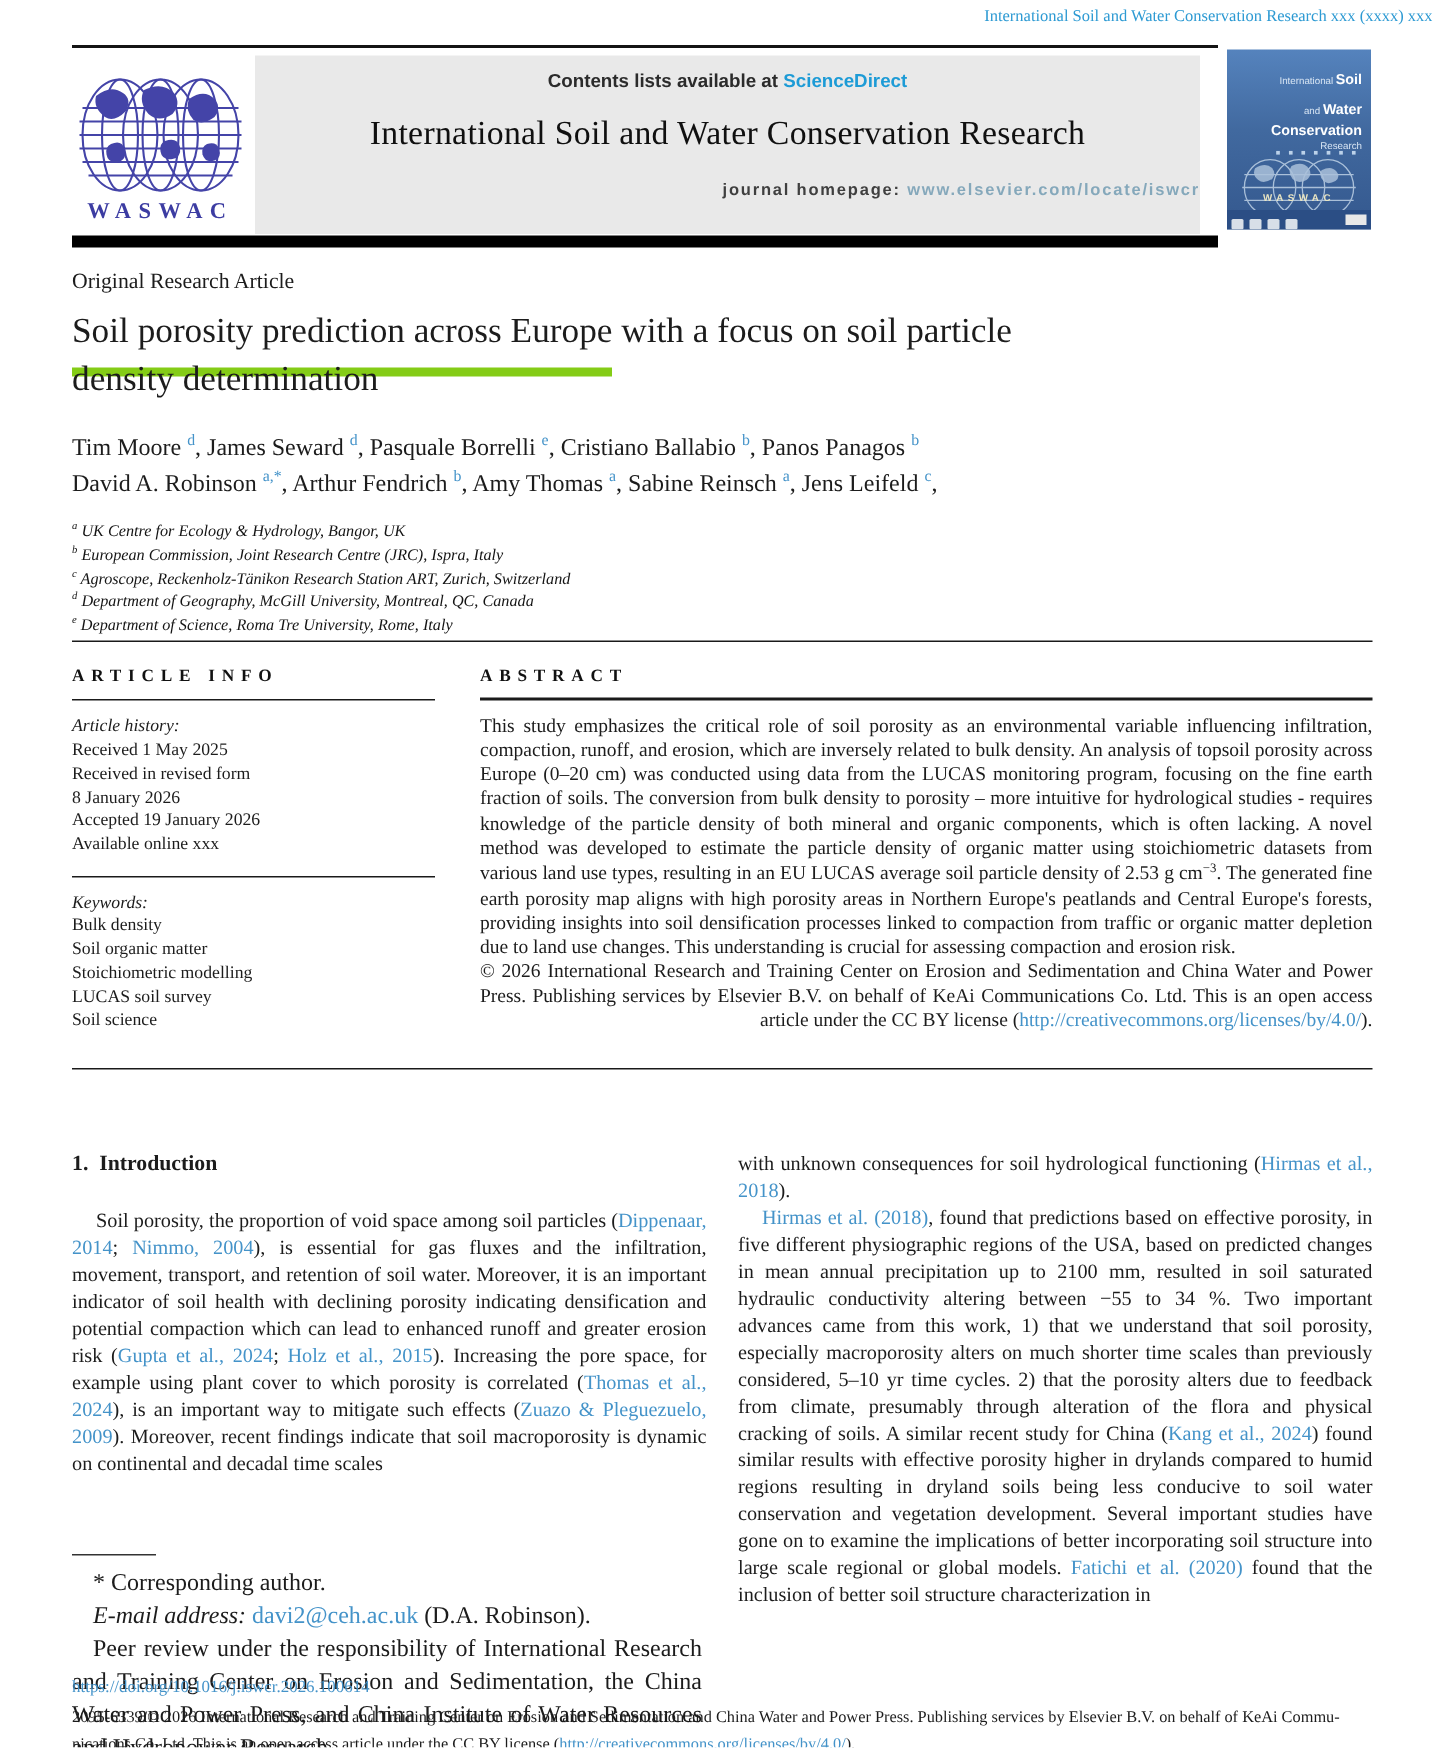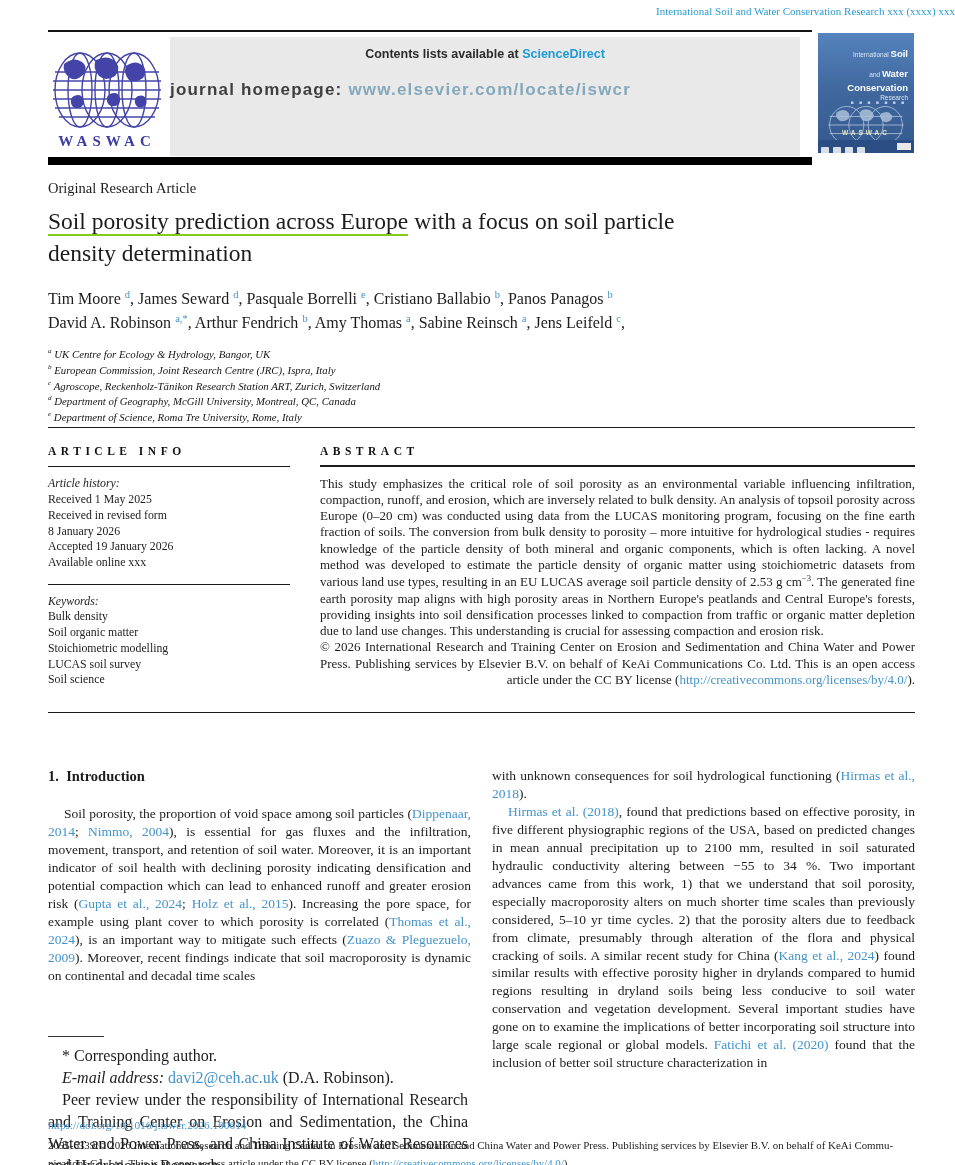--- a/index.html
+++ b/index.html
@@ -9,21 +9,21 @@
   .running-head{position:absolute;top:5px;left:0;width:100%;text-align:right;
                 font-size:11px;color:#2d9ad3;}
   .rule-top{position:absolute;left:48px;top:30px;width:764px;height:2px;background:#141414;}
   .logo-wrap{position:absolute;left:50px;top:50px;width:114px;text-align:center;}
   .logo-text{font-size:15px;font-weight:bold;color:#3c3ca2;letter-spacing:5px;margin-top:1px;}
   .gray-box{position:absolute;left:170px;top:37px;width:630px;height:119px;background:#e9e9e9;}
   .contents-line{margin-top:10px;text-align:center;font-family:"Liberation Sans",sans-serif;
                  font-size:12.5px;font-weight:bold;color:#2b2b2b;}
   .sciencedirect{color:#1d9bd6;}
   .banner-title{text-align:center;font-size:22.5px;margin-top:15px;color:#101010;letter-spacing:.2px;}
-  .homepage-line{text-align:left;font-family:"Liberation Sans",sans-serif;font-size:17px;
+  .homepage-line{text-align:right;font-family:"Liberation Sans",sans-serif;font-size:11px;
                  font-weight:bold;letter-spacing:1.2px;color:#3f3f3f;margin-top:19px;}
   .homepage-url{color:#85a8bb;}
   .thick-bar{position:absolute;left:48px;top:157px;width:764px;height:8px;background:#000;}
   
   .cover{position:absolute;left:818px;top:33px;width:96px;height:120px;overflow:hidden;
          background:linear-gradient(180deg,#5583bd 0%,#41699f 45%,#34588e 100%);
          font-family:"Liberation Sans",sans-serif;}
   .cov-text{position:absolute;top:9px;right:6px;text-align:right;line-height:1.25;color:#fff;}
   .cov-sm{font-size:6.5px;color:#d9e6f4;font-weight:normal;}
   .cov-bg{font-size:9.5px;font-weight:bold;color:#ffffff;text-align:center;}
@@ -32,21 +32,21 @@
   .cov-waswac{position:absolute;bottom:17px;left:0;width:100%;text-align:center;font-size:6.5px;
               letter-spacing:3px;color:#e9e5c2;font-weight:bold;}
   .cov-footer{position:absolute;bottom:0;left:0;width:100%;height:13px;background:#2b4e85;}
   .cov-chip{display:inline-block;width:8px;height:7px;background:#d8dfe8;margin:3px 1px 0 3px;
             border-radius:1px;}
   .cov-bar{position:absolute;right:3px;bottom:3px;width:14px;height:7px;background:#e8e8e8;}
   
   .article-head{position:absolute;left:48px;top:180px;width:867px;}
   .type-label{font-size:14.5px;}
   .title{font-size:23.5px;line-height:1.36;margin-top:9px;}
-  .title-u{border-bottom:2px solid #84cc16;padding-bottom:0;}
+  .title-u{border-bottom:6px solid #84cc16;padding-bottom:11px;}
   .authors{font-size:16px;margin-top:17px;line-height:1.5;}
   .authors sup,.affils sup{line-height:0;}
   sup{font-size:66%;}
   .affils{margin-top:12px;font-size:10.8px;font-style:italic;line-height:1.47;color:#141414;}
   .lnk{color:#4493c9;}
   .it{font-style:italic;}
   
   .rule-1{position:absolute;left:48px;top:427px;width:867px;height:1.4px;background:#1a1a1a;}
   .rule-2{position:absolute;left:48px;top:712px;width:867px;height:1.4px;background:#1a1a1a;}
   
@@ -109,20 +109,21 @@
         <path d="M88 46 q6 -2 8 3 q2 6 -3 8 q-6 2 -8 -4 q-1 -5 3 -7 z"></path>
       </g>
     </svg>
     <div class="logo-text">WASWAC</div>
   </div>
 
   <div class="gray-box">
     <div class="contents-line">
       <span>Contents lists available at </span><span class="sciencedirect">ScienceDirect</span>
     </div>
+    <div class="banner-title">International Soil and Water Conservation Research</div>
     <div class="homepage-line">
       <span>journal homepage: </span><span class="homepage-url">www.elsevier.com/locate/iswcr</span>
     </div>
   </div>
 
   <div class="thick-bar"></div>
 
   <div class="cover">
     <div class="cov-text">
       <div><span class="cov-sm">International </span><span class="cov-bg">Soil</span></div>

